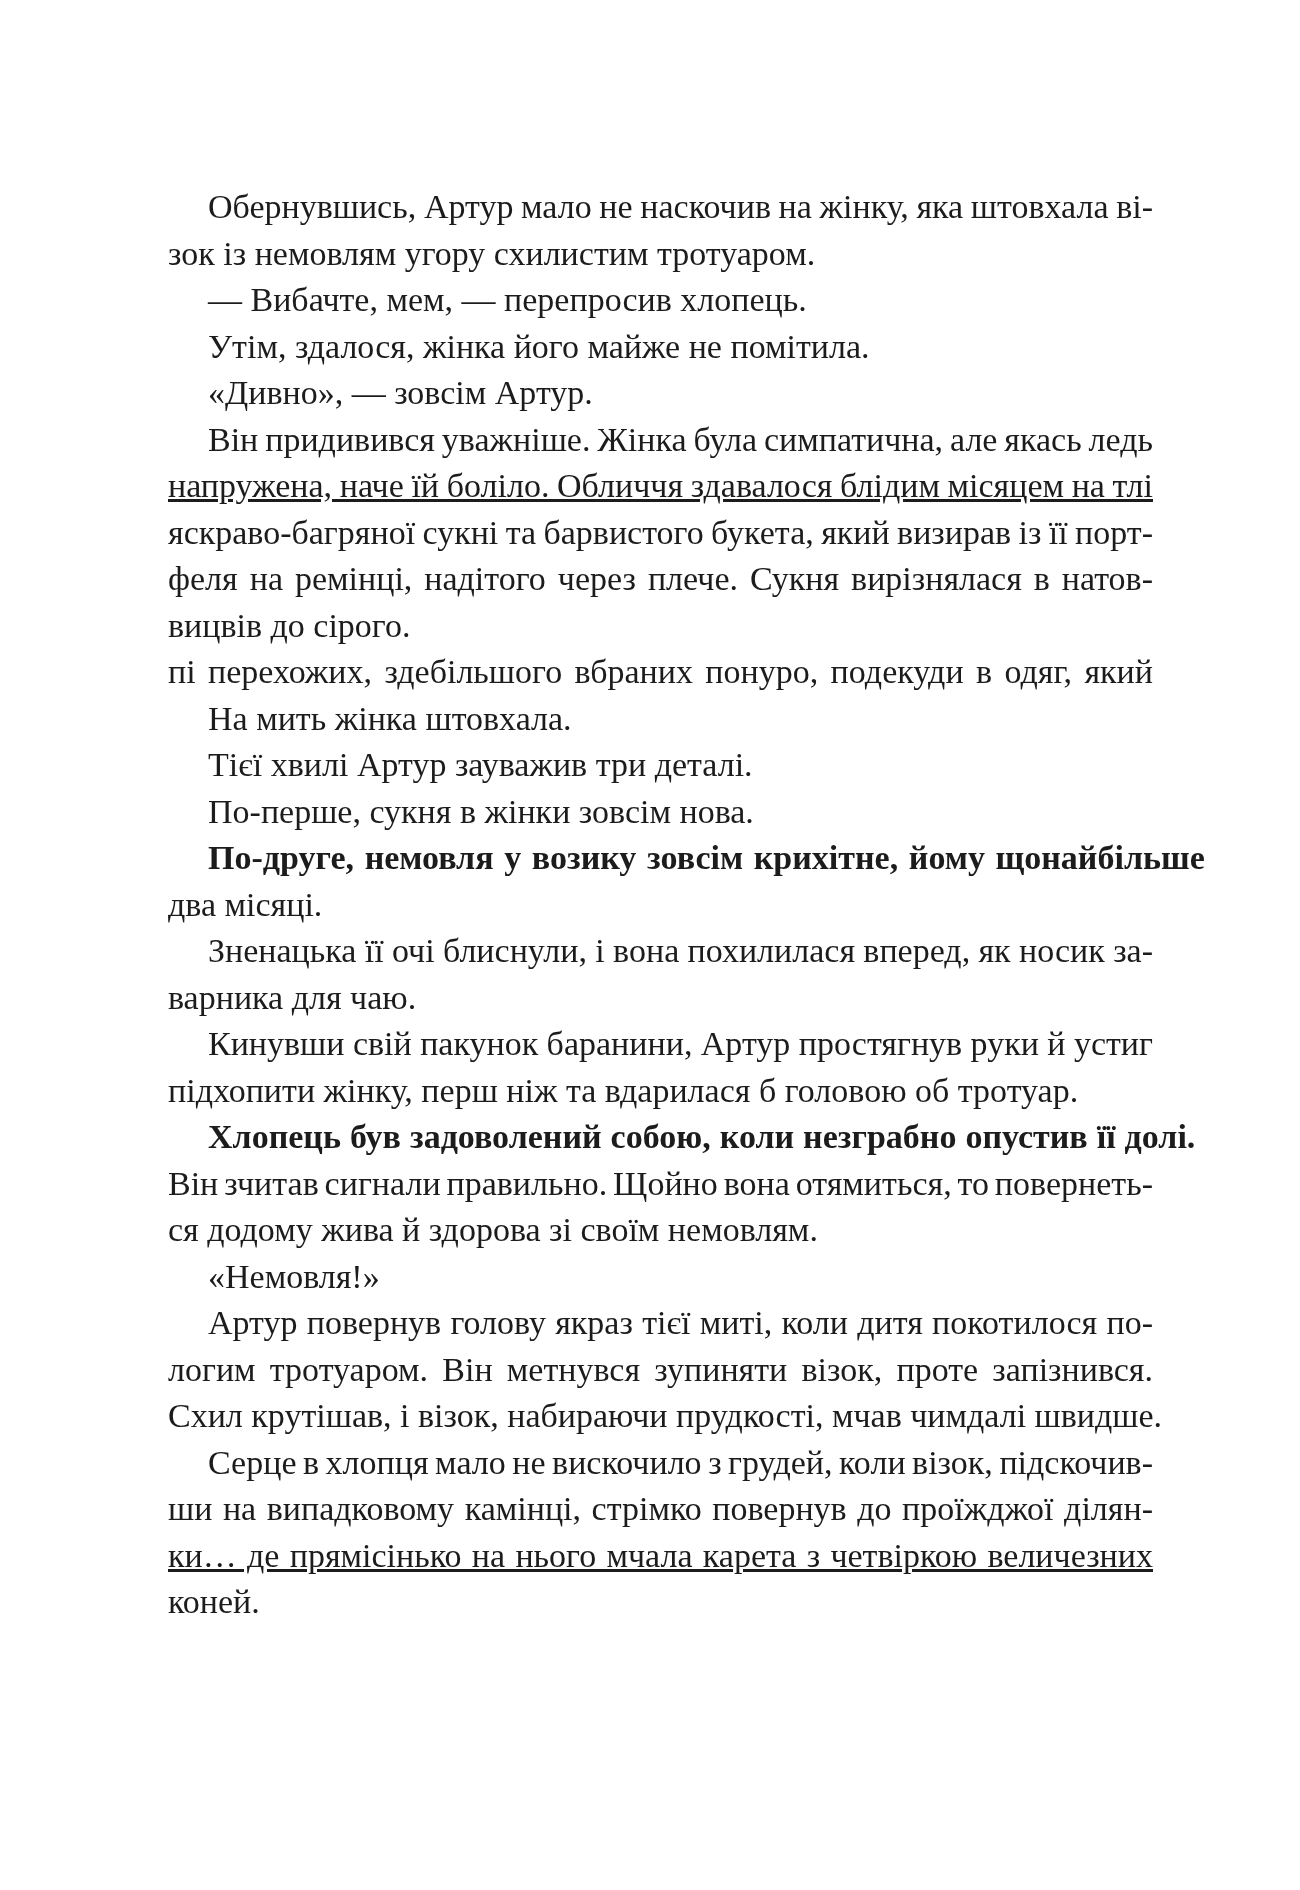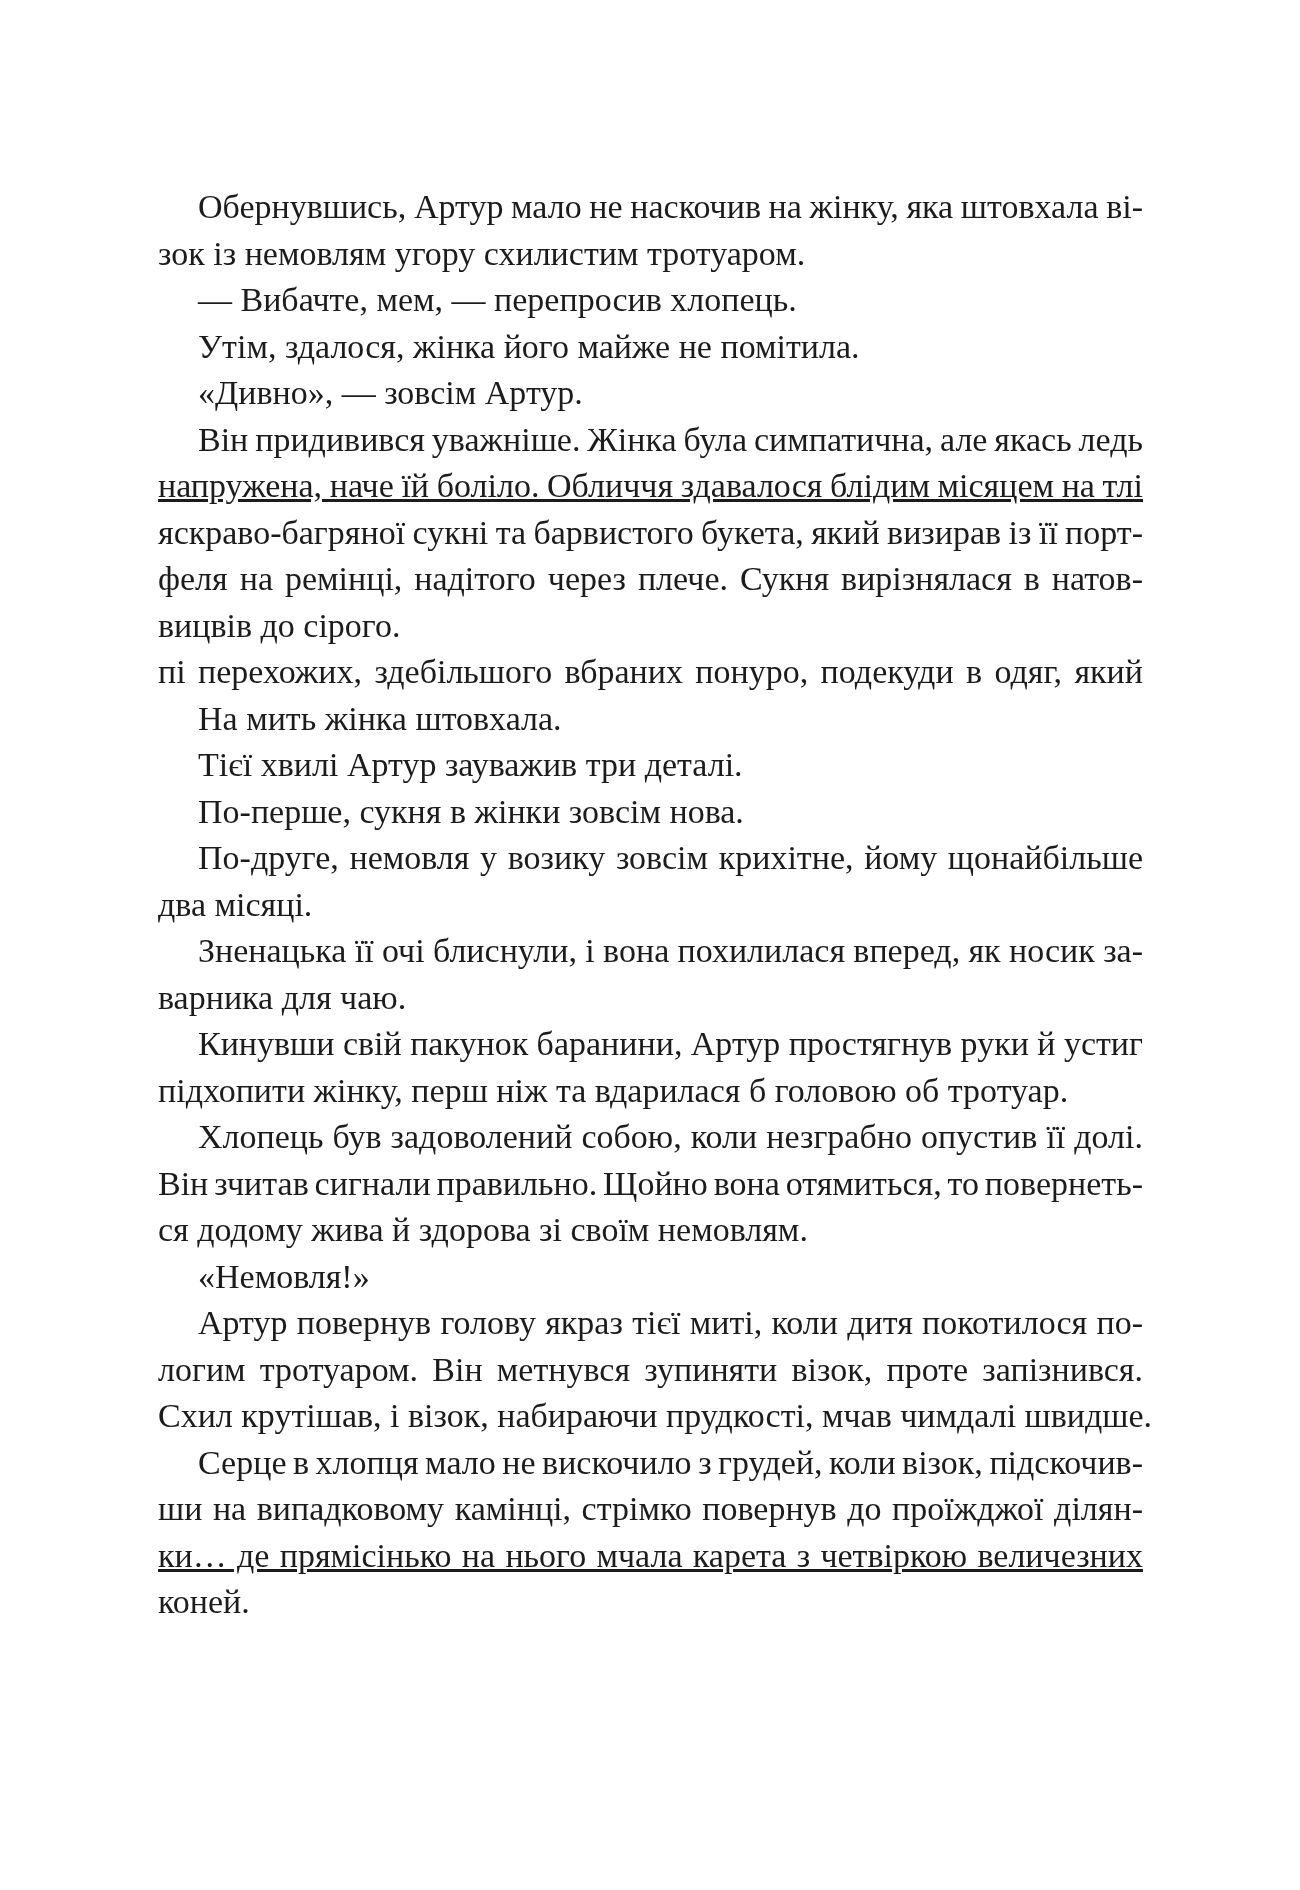--- a/index.html
+++ b/index.html
@@ -26,20 +26,21 @@
     width: 985px;
     font-family: "Liberation Serif", "DejaVu Serif", serif;
     font-size: 34px;
     color: #1c1c1c;
   }
   .line {
     height: 46.5px;
     line-height: 46.5px;
     white-space: nowrap;
     text-align: left;
+    margin-left: 10px;
   }
   .line.indent {
     padding-left: 40px;
   }
   .line .m i {
     font-style: italic;
   }
 </style>
 </head>
 <body style="background: rgb(255, 255, 255);">
@@ -53,27 +54,27 @@
       <div class="line indent lastline"><span class="m"><span>«Дивно», — зовсім Артур.</span></span></div>
       <div class="line indent" style="word-spacing: -1.59375px;"><span class="m"><span>Він придивився уважніше. Жінка була симпатична, але якась ледь</span></span></div>
       <div class="line" style="word-spacing: -0.875px; text-decoration: underline;"><span class="m"><span>напружена, наче їй боліло. Обличчя здавалося блідим місяцем на тлі</span></span></div>
       <div class="line" style="word-spacing: -1.10069px;"><span class="m"><span>яскраво-багряної сукні та барвистого букета, який визирав із її порт-</span></span></div>
       <div class="line" style="word-spacing: 3.46181px;"><span class="m"><span>феля на ремінці, надітого через плече. Сукня вирізнялася в натов-</span></span></div>
       <div class="line lastline"><span class="m"><span>вицвів до сірого.</span></span></div>
       <div class="line" style="word-spacing: 3.9043px;"><span class="m"><span>пі перехожих, здебільшого вбраних понуро, подекуди в одяг, який</span></span></div>
       <div class="line indent lastline"><span class="m"><span>На мить жінка штовхала.</span></span></div>
       <div class="line indent lastline"><span class="m"><span>Тієї хвилі Артур зауважив три деталі.</span></span></div>
       <div class="line indent lastline"><span class="m"><span>По-перше, сукня в жінки зовсім нова.</span></span></div>
-      <div class="line indent" style="word-spacing: 2.14509px;"><span class="m"><span>По-друге, немовля у возику зовсім крихітне, йому щонайбільше</span></span></div>
+      <div class="line indent" style="word-spacing: 2.14509px; font-weight: bold;"><span class="m"><span>По-друге, немовля у возику зовсім крихітне, йому щонайбільше</span></span></div>
       <div class="line lastline"><span class="m"><span>два місяці.</span></span></div>
       <div class="line indent" style="word-spacing: -0.171875px;"><span class="m"><span>Зненацька її очі блиснули, і вона похилилася вперед, як носик за-</span></span></div>
       <div class="line lastline"><span class="m"><span>варника для чаю.</span></span></div>
       <div class="line indent" style="word-spacing: -0.0664062px;"><span class="m"><span>Кинувши свій пакунок баранини, Артур простягнув руки й устиг</span></span></div>
       <div class="line lastline"><span class="m"><span>підхопити жінку, перш ніж та вдарилася б головою об тротуар.</span></span></div>
-      <div class="line indent" style="word-spacing: 0.509766px;"><span class="m"><span>Хлопець був задоволений собою, коли незграбно опустив її долі.</span></span></div>
+      <div class="line indent" style="word-spacing: 0.509766px; font-weight: bold;"><span class="m"><span>Хлопець був задоволений собою, коли незграбно опустив її долі.</span></span></div>
       <div class="line" style="word-spacing: -2.58789px;"><span class="m"><span>Він зчитав сигнали правильно. Щойно вона отямиться, то повернеть-</span></span></div>
       <div class="line lastline"><span class="m"><span>ся додому жива й здорова зі своїм немовлям.</span></span></div>
       <div class="line indent lastline"><span class="m"><span>«Немовля!»</span></span></div>
       <div class="line indent" style="word-spacing: 0.760417px;"><span class="m"><span>Артур повернув голову якраз тієї миті, коли дитя покотилося по-</span></span></div>
       <div class="line" style="word-spacing: 5.71429px;"><span class="m"><span>логим тротуаром. Він метнувся зупиняти візок, проте запізнився.</span></span></div>
       <div class="line lastline"><span class="m"><span>Схил крутішав, і візок, набираючи прудкості, мчав чимдалі швидше.</span></span></div>
       <div class="line indent" style="word-spacing: -1.97031px;"><span class="m"><span>Серце в хлопця мало не вискочило з грудей, коли візок, підскочив-</span></span></div>
       <div class="line" style="word-spacing: 2.05273px;"><span class="m"><span>ши на випадковому камінці, стрімко повернув до проїжджої ділян-</span></span></div>
       <div class="line" style="word-spacing: 1.79514px; text-decoration: underline;"><span class="m"><span>ки… де прямісінько на нього мчала карета з четвіркою величезних</span></span></div>
       <div class="line lastline"><span class="m"><span>коней.</span></span></div>

